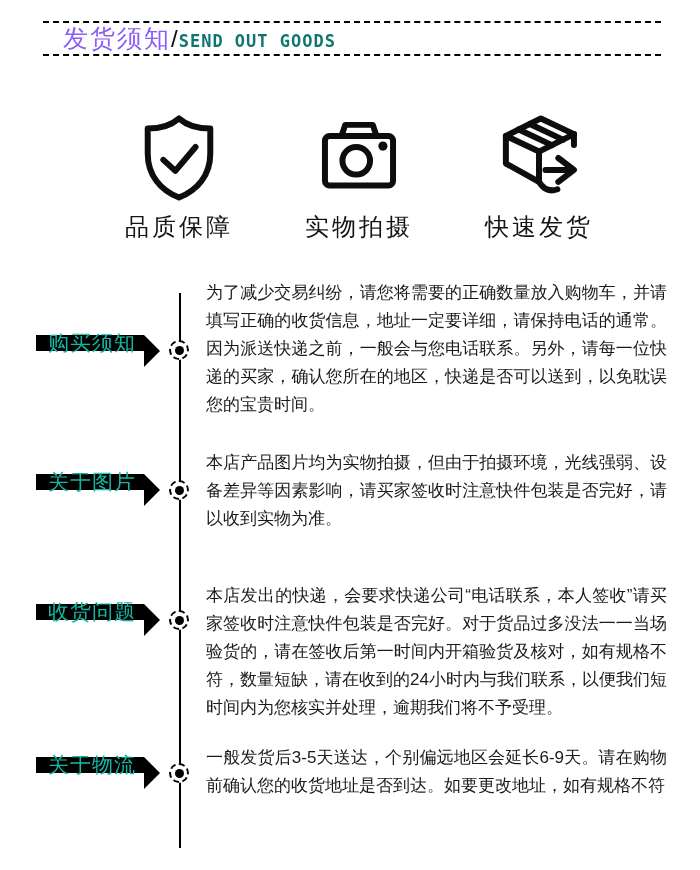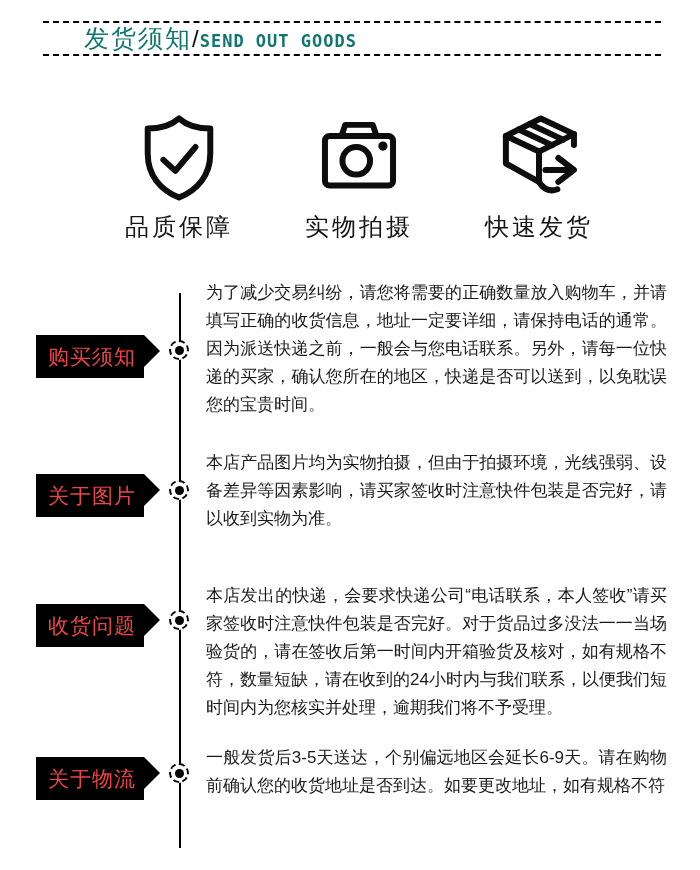--- a/index.html
+++ b/index.html
@@ -6,39 +6,39 @@
   .page {
     position:relative; width:700px; height:870px; background:#ffffff;
     font-family:"Liberation Sans", sans-serif; color:#111; overflow:hidden;
   }
   
   .header {
     position:absolute; left:43px; top:21px; width:618px; box-sizing:border-box;
     border-top:2px dashed #000; border-bottom:2px dashed #000;
     padding:2px 0 2px 20px; display:flex; align-items:baseline;
   }
-  .title-cn { font-size:25px; line-height:26px; letter-spacing:2px; color:#0f766e;margin-left:21px; }
+  .title-cn { font-size:25px; line-height:26px; letter-spacing:2px; color:#8b5cf6; }
   .title-sep { font-size:24px; line-height:26px; margin:0 1px 0 0; color:#0d0d0d; }
   .title-en { font-size:17px; font-family:"DejaVu Sans Mono", monospace; font-weight:bold; letter-spacing:1px; color:#0f766e; }
   
   .features { position:absolute; left:99px; top:112px; width:520px; display:flex; justify-content:space-between; }
   .feature { width:160px; display:flex; flex-direction:column; align-items:center; }
   .feature svg { width:92px; height:92px; display:block; }
   .feature-label { margin-top:7px; font-size:24px; letter-spacing:3px; color:#141414; white-space:nowrap; }
   
   .timeline-line { position:absolute; left:179px; top:293px; width:2px; height:555px; background:#000; }
   .bullet {
     position:absolute; left:169px; width:16px; height:16px; background:#fff;
     border:2px dashed #000; border-radius:50%;
     display:flex; align-items:center; justify-content:center;
   }
   .bullet .dot { width:9px; height:9px; border-radius:50%; background:#000; }
   
   .tag {
-    position:absolute; left:36px; height:43px; background:#000; color:#ef4444;
+    position:absolute; left:36px; height:16px; background:#000; color:#14b8a6;
     display:flex; align-items:center; padding:0 8px 0 12px;
     font-size:21px; letter-spacing:1px; white-space:nowrap;text-align:center;
   }
   .tag::after {
     content:""; position:absolute; left:100%; top:0;
     border-top:16px solid transparent; border-bottom:16px solid transparent;
     border-left:16px solid #000;
   }
   
   .para {

